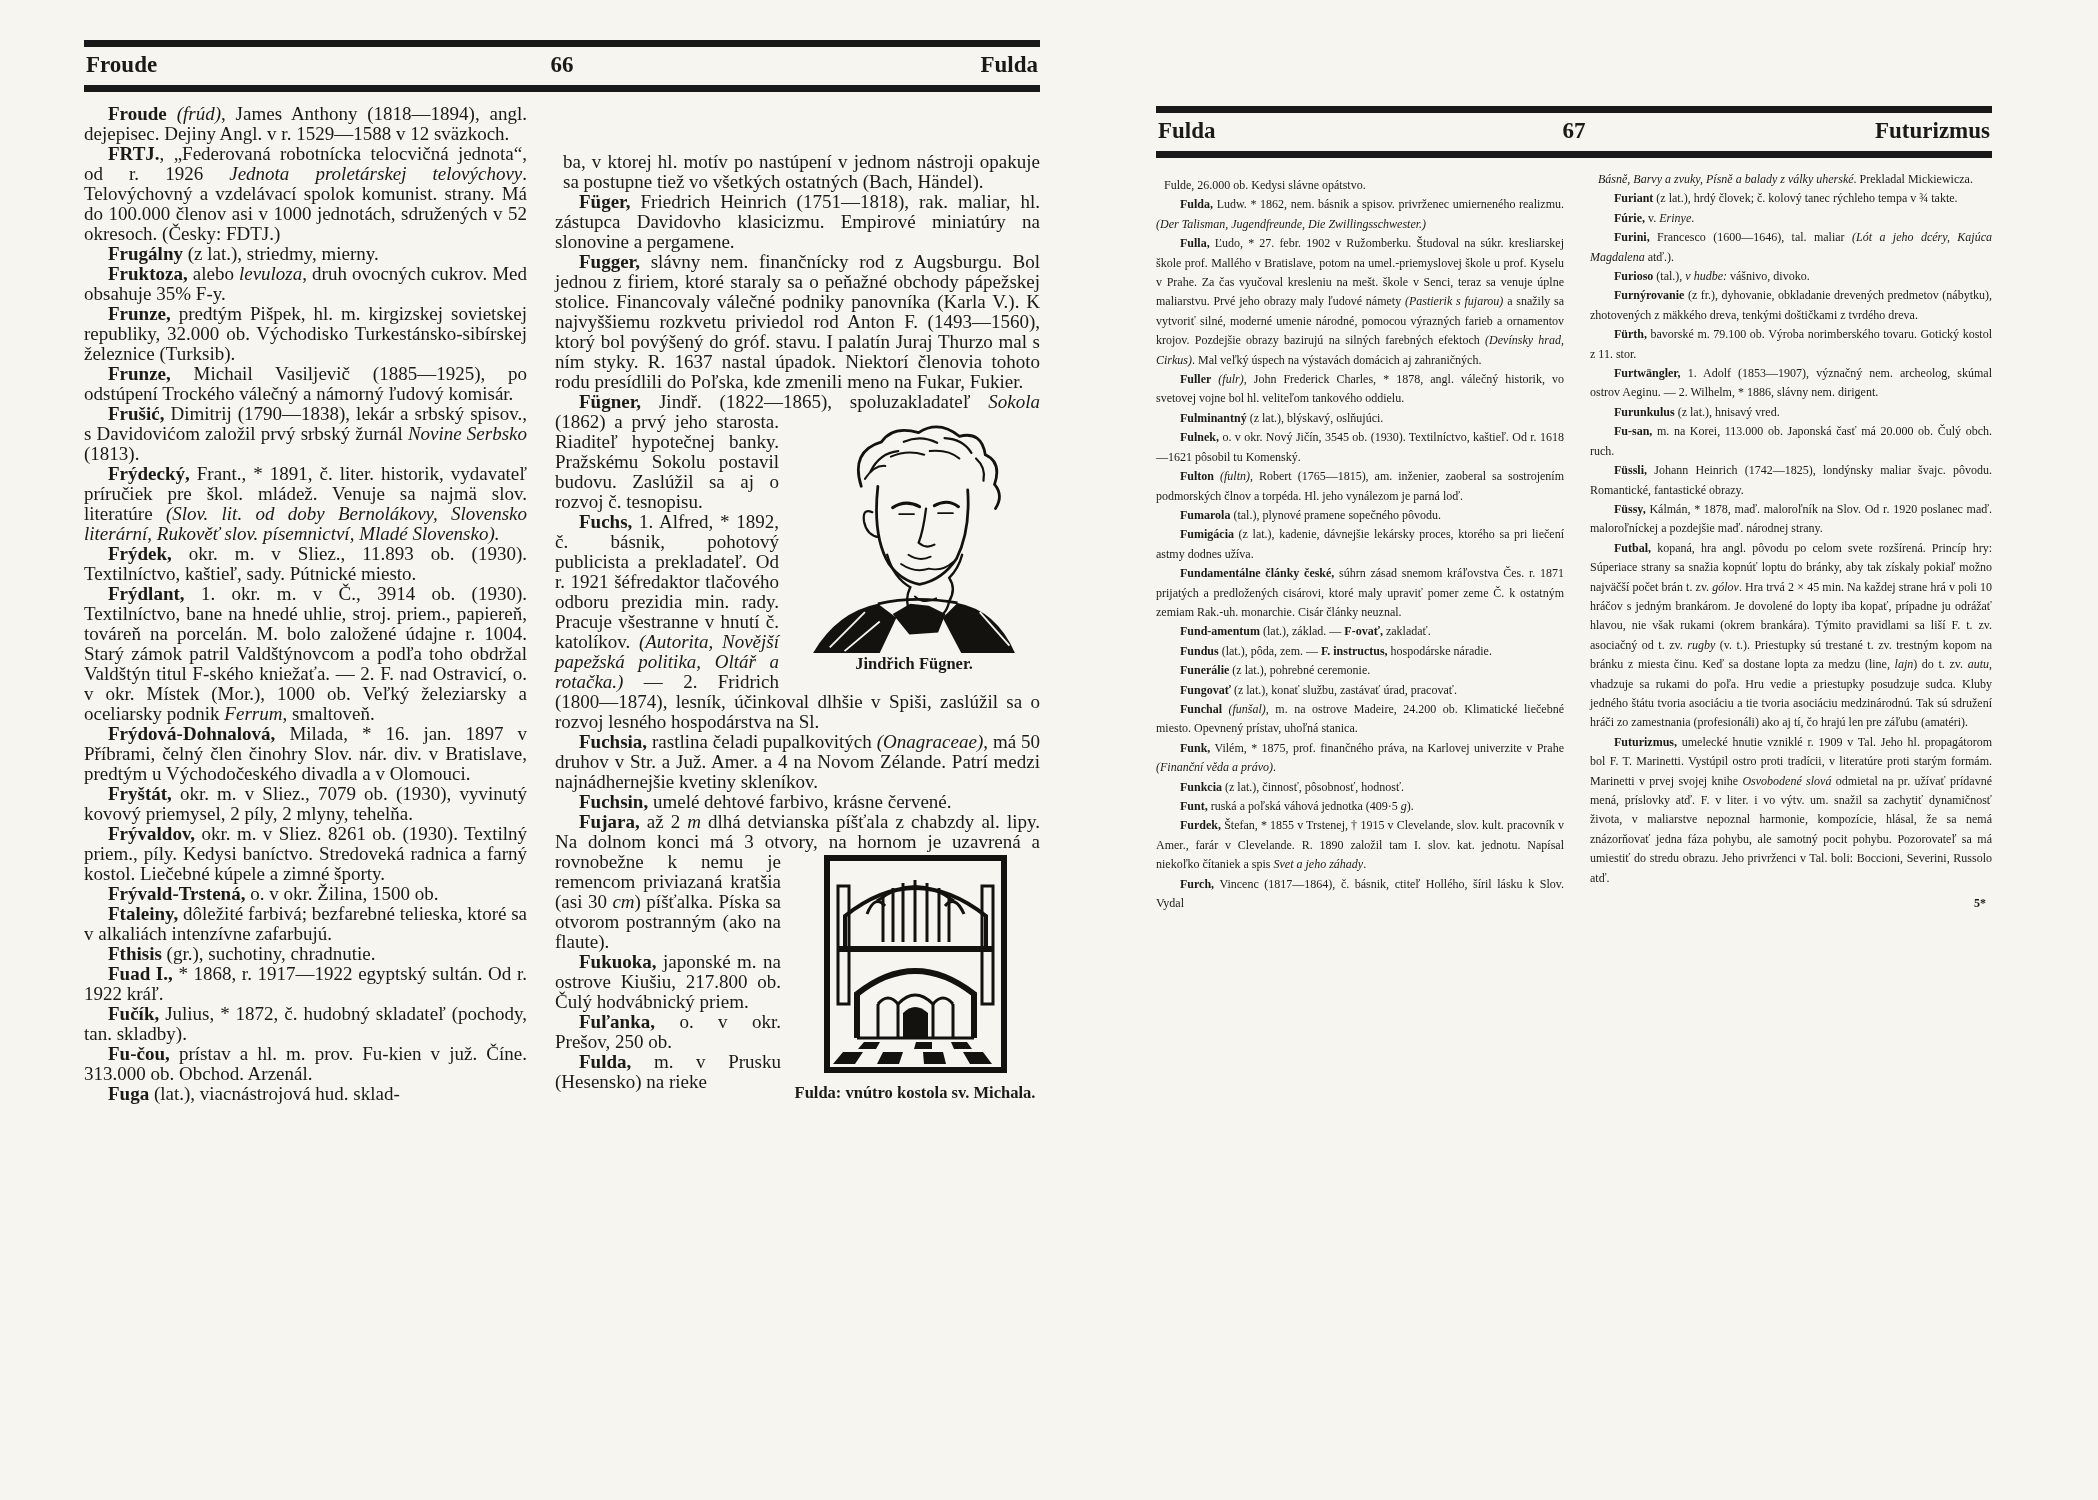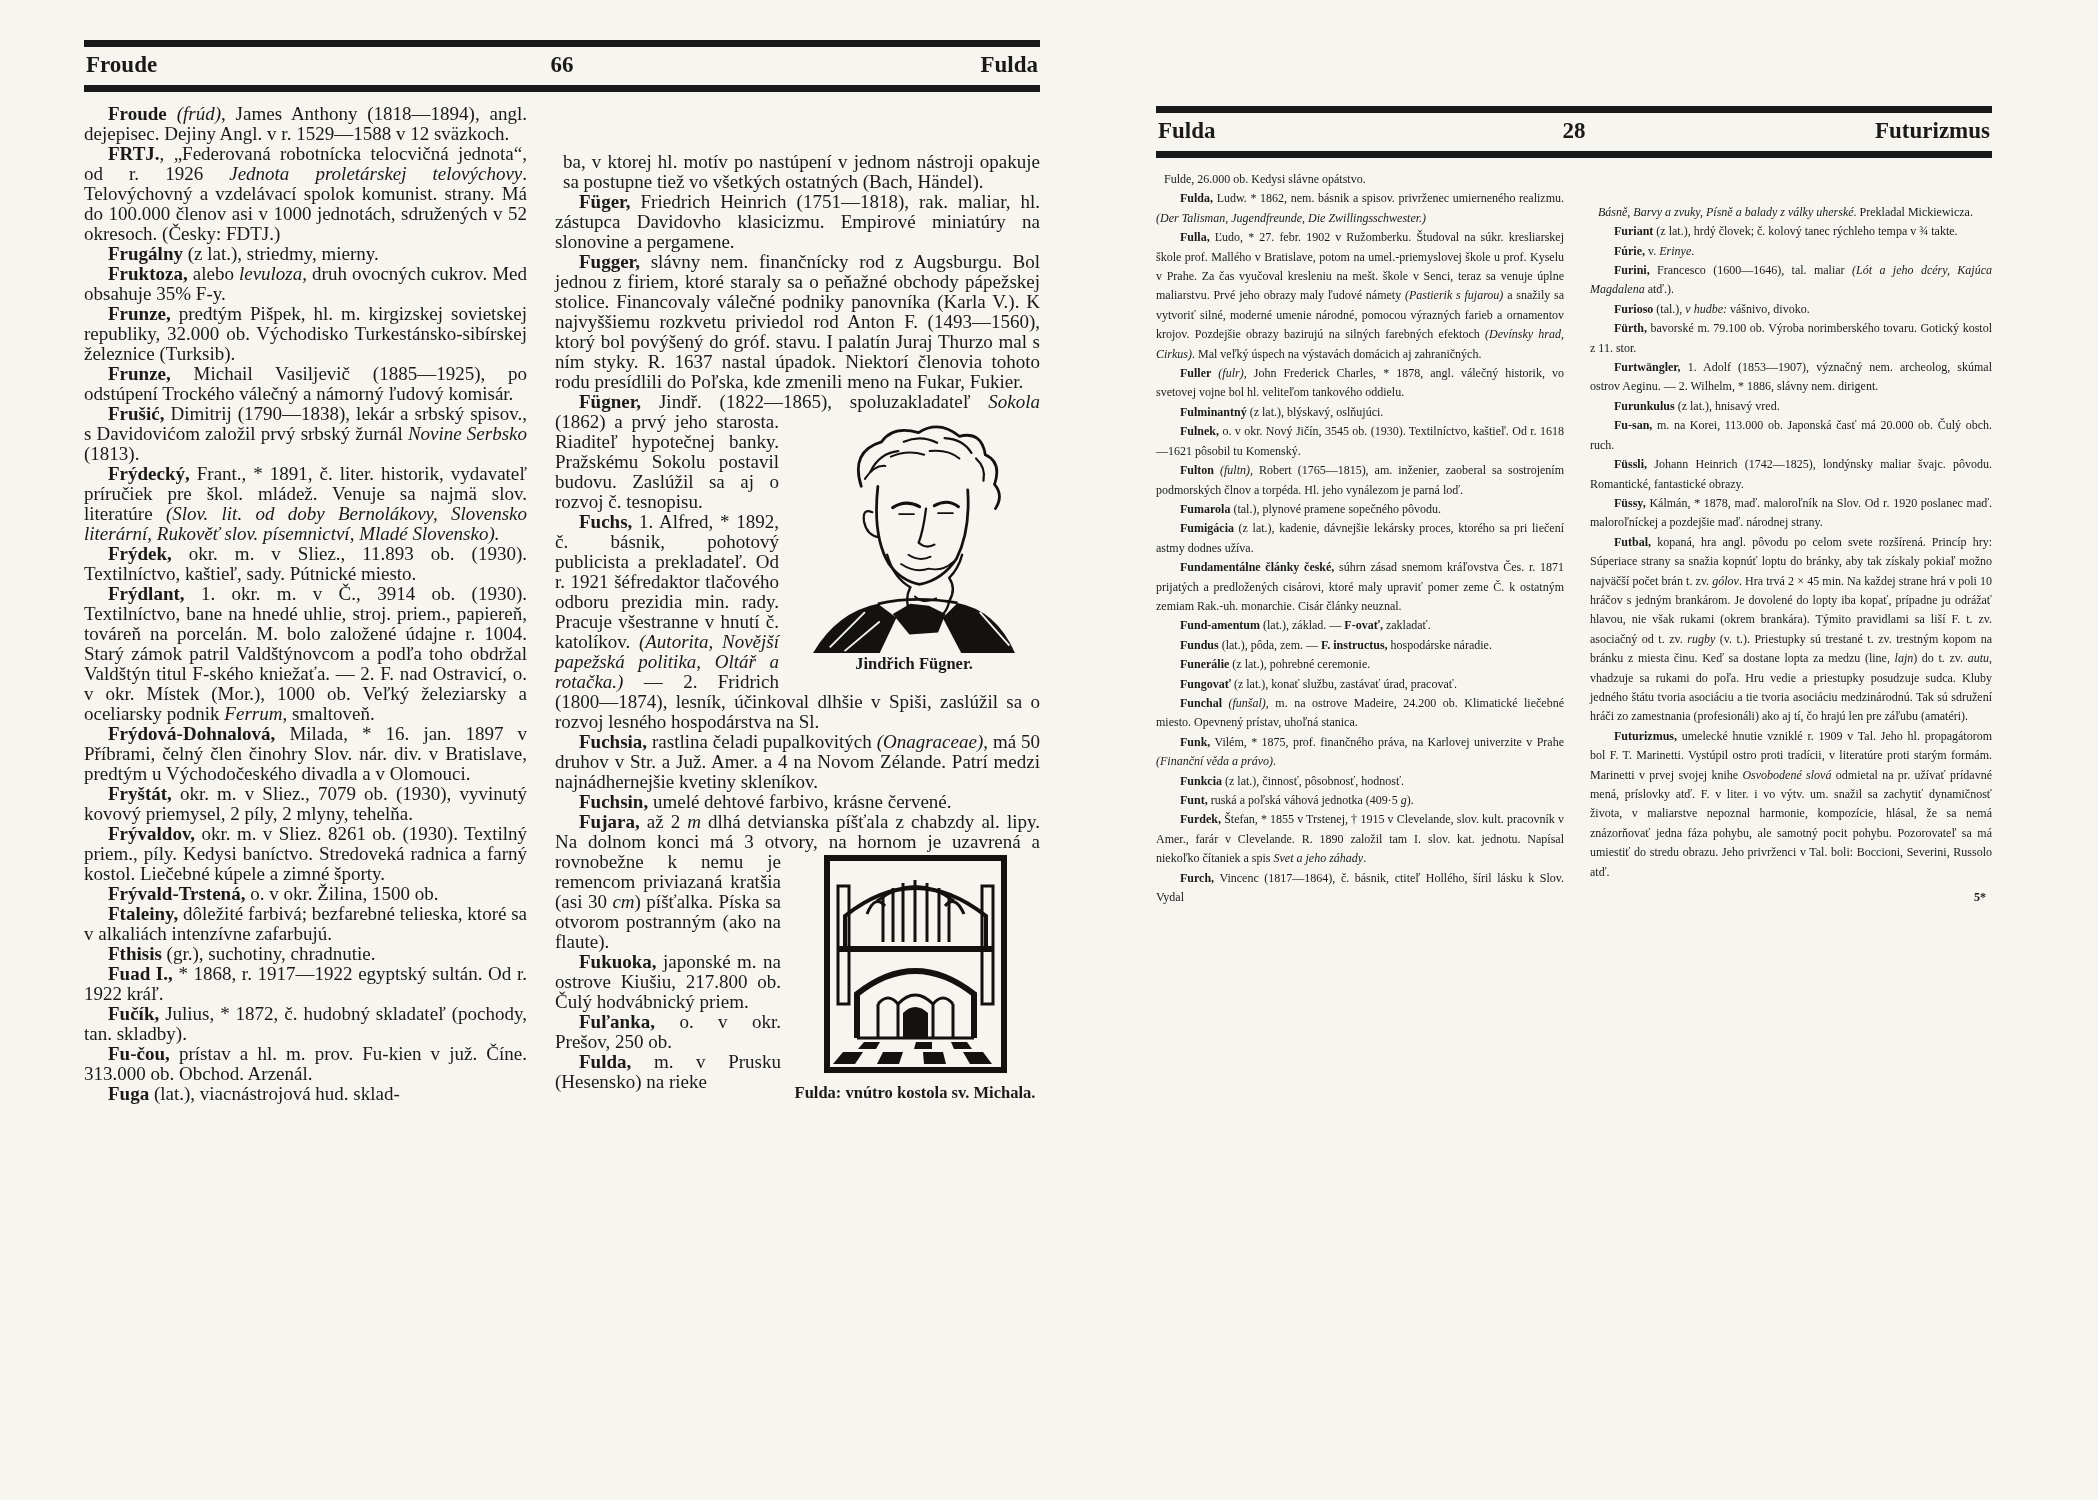--- a/index.html
+++ b/index.html
@@ -146,21 +146,21 @@
         <p class="entry"><span class="bold">Fukuoka,</span><span> japonské m. na ostrove Kiušiu, 217.800 ob. Čulý hodvábnický priem.</span></p>
         <p class="entry"><span class="bold">Fuľanka,</span><span> o. v okr. Prešov, 250 ob.</span></p>
         <p class="entry"><span class="bold">Fulda,</span><span> m. v Prusku (Hesensko) na rieke</span></p>
       </div>
   </div>
 </div>
 
 <div class="page" id="right-page">
   <div class="pg-header">
     <span class="hl">Fulda</span>
-    <span class="hc">28</span>
+    <span class="hc">67</span>
     <span class="hr">Futurizmus</span>
   </div>
   <div class="cols">
     <div class="colA">
         <p class="entry cont"><span>Fulde, 26.000 ob. Kedysi slávne opátstvo.</span></p>
         <p class="entry"><span class="bold">Fulda,</span><span> Ludw. * 1862, nem. básnik a spisov. privrženec umierneného realizmu. </span><span class="ital">(Der Talisman, Jugendfreunde, Die Zwillingsschwester.)</span></p>
         <p class="entry"><span class="bold">Fulla,</span><span> Ľudo, * 27. febr. 1902 v Ružomberku. Študoval na súkr. kresliarskej škole prof. Mallého v Bratislave, potom na umel.-priemyslovej škole u prof. Kyselu v Prahe. Za čas vyučoval kresleniu na mešt. škole v Senci, teraz sa venuje úplne maliarstvu. Prvé jeho obrazy maly ľudové námety </span><span class="ital">(Pastierik s fujarou)</span><span> a snažily sa vytvoriť silné, moderné umenie národné, pomocou výrazných farieb a ornamentov krojov. Pozdejšie obrazy bazirujú na silných farebných efektoch </span><span class="ital">(Devínsky hrad, Cirkus)</span><span>. Mal veľký úspech na výstavách domácich aj zahraničných.</span></p>
         <p class="entry"><span class="bold">Fuller</span><span class="ital"> (fulr)</span><span>, John Frederick Charles, * 1878, angl. válečný historik, vo svetovej vojne bol hl. veliteľom tankového oddielu.</span></p>
         <p class="entry"><span class="bold">Fulminantný</span><span> (z lat.), blýskavý, oslňujúci.</span></p>
         <p class="entry"><span class="bold">Fulnek,</span><span> o. v okr. Nový Jičín, 3545 ob. (1930). Textilníctvo, kaštieľ. Od r. 1618—1621 pôsobil tu Komenský.</span></p>
@@ -179,20 +179,21 @@
         <p class="entry"><span class="bold">Furdek,</span><span> Štefan, * 1855 v Trstenej, † 1915 v Clevelande, slov. kult. pracovník v Amer., farár v Clevelande. R. 1890 založil tam I. slov. kat. jednotu. Napísal niekoľko čítaniek a spis </span><span class="ital">Svet a jeho záhady</span><span>.</span></p>
         <p class="entry"><span class="bold">Furch,</span><span> Vincenc (1817—1864), č. básnik, ctiteľ Hollého, šíril lásku k Slov. Vydal</span></p>
       </div>
     <div class="vdiv"></div>
     <div class="colB">
         <p class="entry cont"><span class="ital">Básně, Barvy a zvuky, Písně a balady z války uherské</span><span>. Prekladal Mickiewicza.</span></p>
         <p class="entry"><span class="bold">Furiant</span><span> (z lat.), hrdý človek; č. kolový tanec rýchleho tempa v ¾ takte.</span></p>
         <p class="entry"><span class="bold">Fúrie,</span><span> v. </span><span class="ital">Erinye</span><span>.</span></p>
         <p class="entry"><span class="bold">Furini,</span><span> Francesco (1600—1646), tal. maliar </span><span class="ital">(Lót a jeho dcéry, Kajúca Magdalena</span><span> atď.).</span></p>
         <p class="entry"><span class="bold">Furioso</span><span> (tal.), </span><span class="ital">v hudbe:</span><span> vášnivo, divoko.</span></p>
+        <p class="entry"><span class="bold">Furnýrovanie</span><span> (z fr.), dyhovanie, obkladanie drevených predmetov (nábytku), zhotovených z mäkkého dreva, tenkými doštičkami z tvrdého dreva.</span></p>
         <p class="entry"><span class="bold">Fürth,</span><span> bavorské m. 79.100 ob. Výroba norimberského tovaru. Gotický kostol z 11. stor.</span></p>
         <p class="entry"><span class="bold">Furtwängler,</span><span> 1. Adolf (1853—1907), význačný nem. archeolog, skúmal ostrov Aeginu. — 2. Wilhelm, * 1886, slávny nem. dirigent.</span></p>
         <p class="entry"><span class="bold">Furunkulus</span><span> (z lat.), hnisavý vred.</span></p>
         <p class="entry"><span class="bold">Fu-san,</span><span> m. na Korei, 113.000 ob. Japonská časť má 20.000 ob. Čulý obch. ruch.</span></p>
         <p class="entry"><span class="bold">Füssli,</span><span> Johann Heinrich (1742—1825), londýnsky maliar švajc. pôvodu. Romantické, fantastické obrazy.</span></p>
         <p class="entry"><span class="bold">Füssy,</span><span> Kálmán, * 1878, maď. maloroľník na Slov. Od r. 1920 poslanec maď. maloroľníckej a pozdejšie maď. národnej strany.</span></p>
         <p class="entry"><span class="bold">Futbal,</span><span> kopaná, hra angl. pôvodu po celom svete rozšírená. Princíp hry: Súperiace strany sa snažia kopnúť loptu do bránky, aby tak získaly pokiaľ možno najväčší počet brán t. zv. </span><span class="ital">gólov</span><span>. Hra trvá 2 × 45 min. Na každej strane hrá v poli 10 hráčov s jedným brankárom. Je dovolené do lopty iba kopať, prípadne ju odrážať hlavou, nie však rukami (okrem brankára). Týmito pravidlami sa liší F. t. zv. asociačný od t. zv. </span><span class="ital">rugby</span><span> (v. t.). Priestupky sú trestané t. zv. trestným kopom na bránku z miesta činu. Keď sa dostane lopta za medzu (line, </span><span class="ital">lajn</span><span>) do t. zv. </span><span class="ital">autu</span><span>, vhadzuje sa rukami do poľa. Hru vedie a priestupky posudzuje sudca. Kluby jedného štátu tvoria asociáciu a tie tvoria asociáciu medzinárodnú. Tak sú sdružení hráči zo zamestnania (profesionáli) ako aj tí, čo hrajú len pre záľubu (amatéri).</span></p>
         <p class="entry"><span class="bold">Futurizmus,</span><span> umelecké hnutie vzniklé r. 1909 v Tal. Jeho hl. propagátorom bol F. T. Marinetti. Vystúpil ostro proti tradícii, v literatúre proti starým formám. Marinetti v prvej svojej knihe </span><span class="ital">Osvobodené slová</span><span> odmietal na pr. užívať prídavné mená, príslovky atď. F. v liter. i vo výtv. um. snažil sa zachytiť dynamičnosť života, v maliarstve nepoznal harmonie, kompozície, hlásal, že sa nemá znázorňovať jedna fáza pohybu, ale samotný pocit pohybu. Pozorovateľ sa má umiestiť do stredu obrazu. Jeho privrženci v Tal. boli: Boccioni, Severini, Russolo atď.</span></p>
         <p class="entry sig"><span class="bold">5*</span></p>
       </div>

